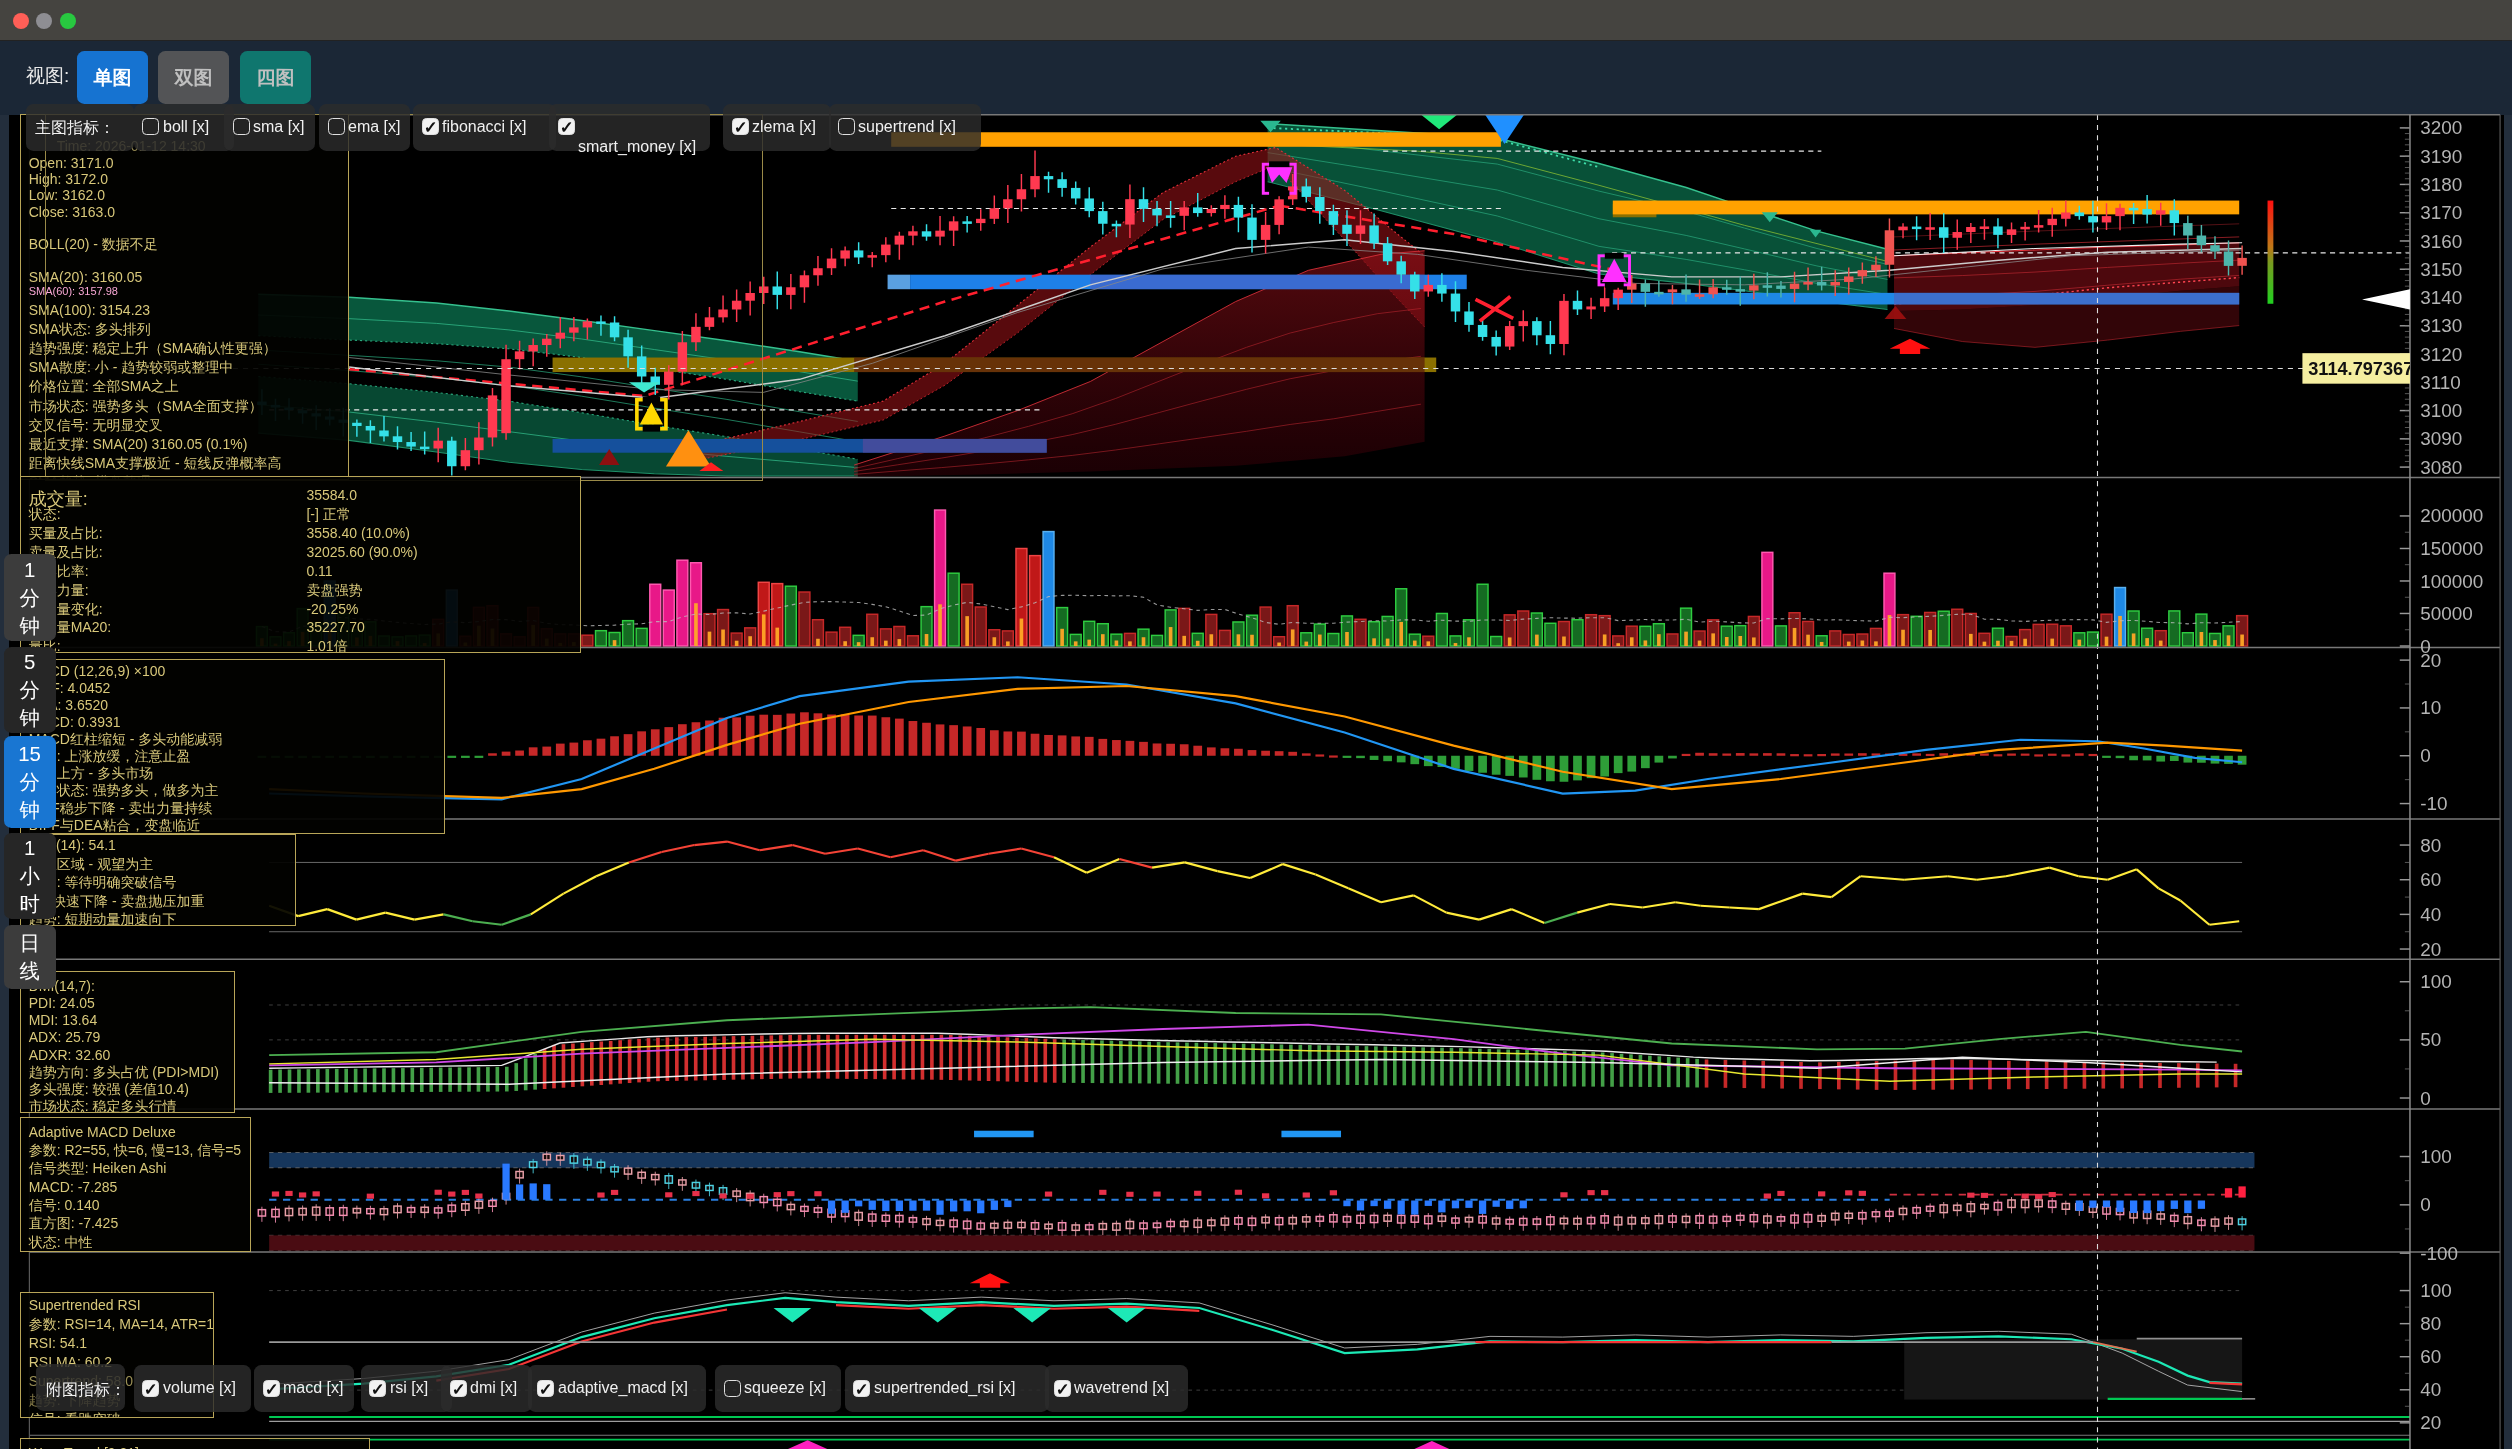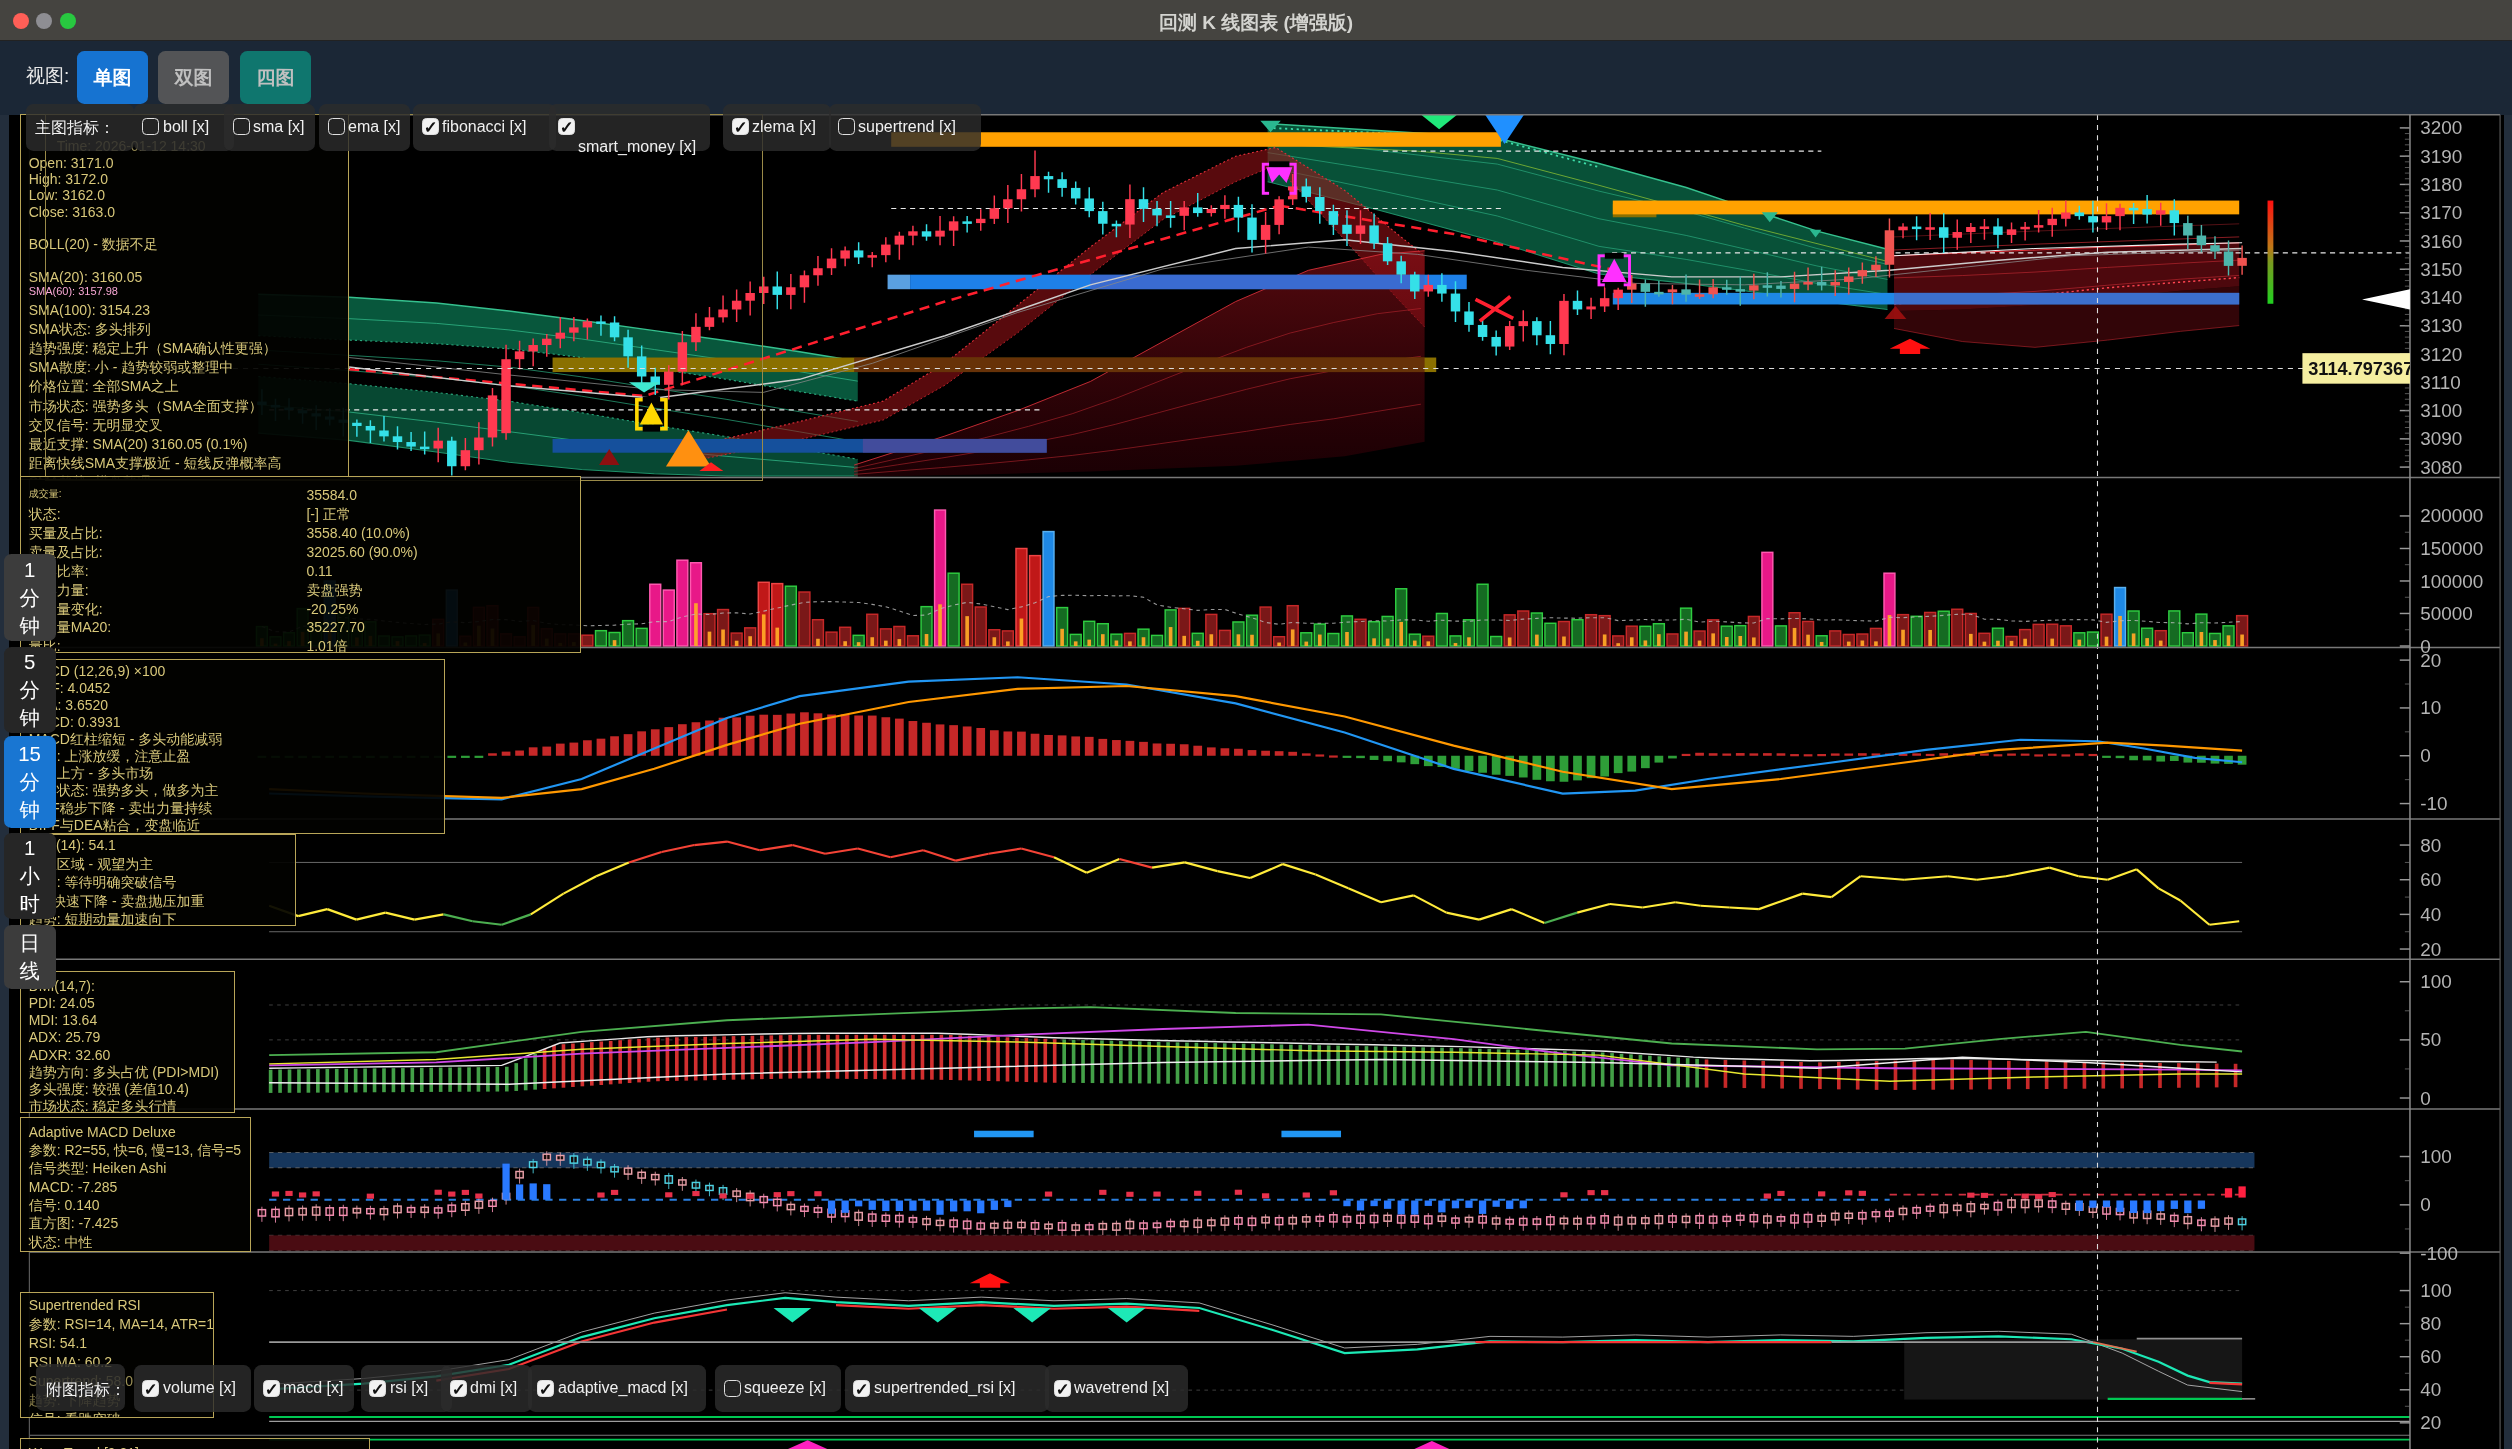--- a/index.html
+++ b/index.html
@@ -5,21 +5,20 @@
 #titlebar{position:absolute;left:0;top:0;width:2512px;height:41px;background:#454440;border-bottom:0.7px solid #222;}
 #toolbar{position:absolute;left:0;top:41px;width:2512px;height:74px;background:#1b2736;}
 .tl{position:absolute;top:13px;width:16px;height:16px;border-radius:50%;}
 .btn{position:absolute;top:10.2px;height:53px;border-radius:7.3px;font-size:19px;font-weight:bold;color:#fff;display:flex;align-items:center;justify-content:center;}
 </style></head>
 <body>
 <div id="titlebar">
 <div class="tl" style="left:13px;background:#ff5f57;"></div>
 <div class="tl" style="left:36px;background:#8e8e93;"></div>
 <div class="tl" style="left:60px;background:#28c840;"></div>
-<div style="position:absolute;left:0;top:10.2px;width:100%;text-align:center;font-size:19px;font-weight:bold;color:#d4d4d0;">回测 K 线图表 (增强版)</div>
 </div>
 <div id="toolbar">
 <div style="position:absolute;left:26px;top:22px;font-size:19px;color:#e8e8e8;">视图:</div>
 <div class="btn" style="left:77px;width:71px;background:#1673d1;">单图</div>
 <div class="btn" style="left:158px;width:71px;background:#535456;color:#c0c0c0;">双图</div>
 <div class="btn" style="left:240px;width:71px;background:#0f766e;color:#c0c0c0;">四图</div>
 </div>
 <div style="position:absolute;left:0;top:115px;width:8.7px;height:1335px;background:#232e3c;"></div>
 <div style="position:absolute;left:2504px;top:115px;width:8.7px;height:1335px;background:#232e3c;"></div>
 <svg width="2512" height="1449" viewBox="0 0 3456 1994" style="position:absolute;left:0;top:0;">
@@ -1698,21 +1697,21 @@
     <div style="position:absolute;left:7.3px;top:244px;font-size:14px;color:#d8c87a;white-space:nowrap;">SMA散度: 小 - 趋势较弱或整理中</div>
     <div style="position:absolute;left:7.3px;top:263px;font-size:14px;color:#d8c87a;white-space:nowrap;">价格位置: 全部SMA之上</div>
     <div style="position:absolute;left:7.3px;top:283px;font-size:14px;color:#d8c87a;white-space:nowrap;">市场状态: 强势多头（SMA全面支撑）</div>
     <div style="position:absolute;left:7.3px;top:302px;font-size:14px;color:#d8c87a;white-space:nowrap;">交叉信号: 无明显交叉</div>
     <div style="position:absolute;left:7.3px;top:321px;font-size:14px;color:#d8c87a;white-space:nowrap;">最近支撑: SMA(20) 3160.05 (0.1%)</div>
     <div style="position:absolute;left:7.3px;top:340px;font-size:14px;color:#d8c87a;white-space:nowrap;">距离快线SMA支撑极近 - 短线反弹概率高</div>
     <div style="position:absolute;left:7.3px;top:359px;font-size:14px;color:#d8c87a;white-space:nowrap;">SMA趋势: 横盘整理</div>
   </div>
 <div style="position:absolute;left:45px;top:114px;width:718px;height:367px;border:0.7px solid #9a8a48;box-sizing:border-box;"></div>
 <div style="position:absolute;left:20.4px;top:476px;width:561px;height:177px;background:rgba(2,2,0,0.93);border:1.5px solid #b8a558;box-sizing:border-box;overflow:hidden;">
-    <div style="position:absolute;left:7.3px;top:10.2px;font-size:10px;color:#d8c87a;white-space:nowrap;">成交量:</div>
+    <div style="position:absolute;left:7.3px;top:10.2px;font-size:18px;color:#d8c87a;white-space:nowrap;">成交量:</div>
     <div style="position:absolute;left:285px;top:10.2px;font-size:14px;color:#d8c87a;white-space:nowrap;">35584.0</div>
     <div style="position:absolute;left:7.3px;top:29px;font-size:14px;color:#d8c87a;white-space:nowrap;">状态:</div>
     <div style="position:absolute;left:285px;top:29px;font-size:14px;color:#d8c87a;white-space:nowrap;">[-] 正常</div>
     <div style="position:absolute;left:7.3px;top:48px;font-size:14px;color:#d8c87a;white-space:nowrap;">买量及占比:</div>
     <div style="position:absolute;left:285px;top:48px;font-size:14px;color:#d8c87a;white-space:nowrap;">3558.40 (10.0%)</div>
     <div style="position:absolute;left:7.3px;top:67px;font-size:14px;color:#d8c87a;white-space:nowrap;">卖量及占比:</div>
     <div style="position:absolute;left:285px;top:67px;font-size:14px;color:#d8c87a;white-space:nowrap;">32025.60 (90.0%)</div>
     <div style="position:absolute;left:7.3px;top:86px;font-size:14px;color:#d8c87a;white-space:nowrap;">买卖比率:</div>
     <div style="position:absolute;left:285px;top:86px;font-size:14px;color:#d8c87a;white-space:nowrap;">0.11</div>
     <div style="position:absolute;left:7.3px;top:105px;font-size:14px;color:#d8c87a;white-space:nowrap;">买卖力量:</div>

